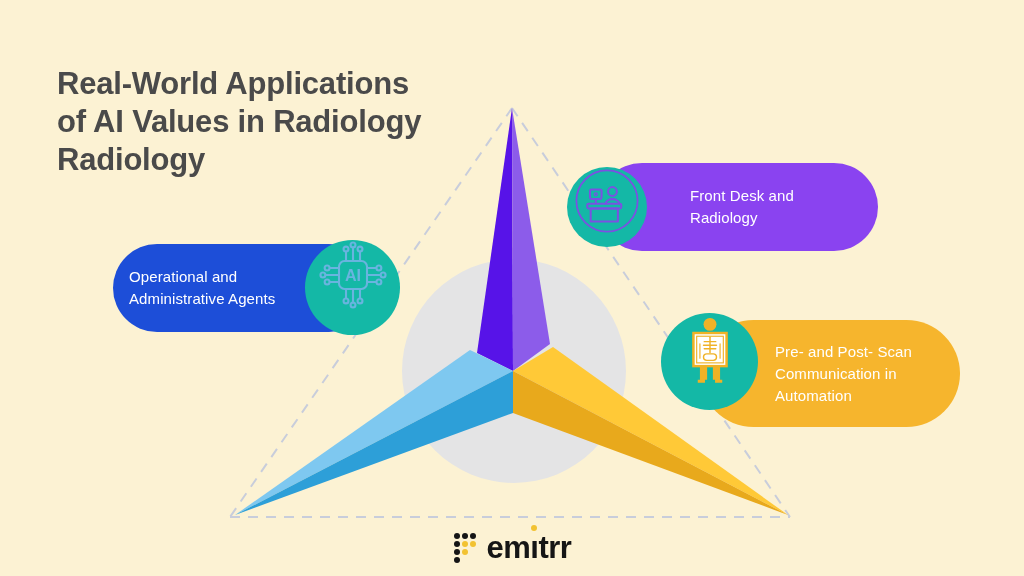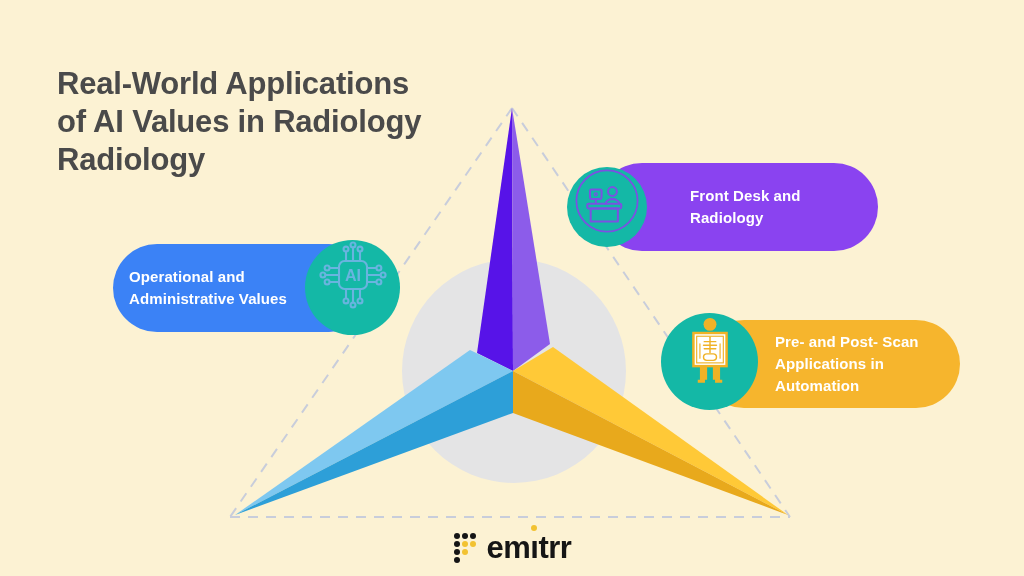--- a/index.html
+++ b/index.html
@@ -1,27 +1,27 @@
 <!DOCTYPE html>
 <html><head>
 <meta charset="utf-8">
 <style>
   html,body{margin:0;padding:0;}
   body{font-family:"Liberation Sans","DejaVu Sans",sans-serif;}
   .stage{position:relative;width:1024px;height:576px;overflow:hidden;background:#FCF2D3;}
   .diagram-svg{position:absolute;left:0;top:0;width:1024px;height:576px;}
   .title{position:absolute;left:57px;top:44px;font-size:31px;line-height:38px;font-weight:800;color:#4A4A4A;letter-spacing:-0.2px;}
   .pill{position:absolute;border-radius:999px;color:#FFFFFF;display:flex;align-items:center;}
-  .pill-text{font-size:15px;font-weight:700;line-height:22px;letter-spacing:0.1px;}
+  .pill-text{font-size:15px;font-weight:400;line-height:22px;letter-spacing:0.1px;}
   .badge{position:absolute;background:#14b8a6;border-radius:50%;display:flex;align-items:flex-start;justify-content:center;}
   .pill-blue{left:113px;top:244px;width:260px;height:88px;padding-left:16px;box-sizing:border-box;}
   .badge-blue{left:305px;top:240px;width:95px;height:95px;}
   .pill-purple{left:598px;top:163px;width:280px;height:88px;padding-left:92px;box-sizing:border-box;}
   .badge-purple{left:567px;top:167px;width:80px;height:80px;}
-  .pill-yellow{left:700px;top:320px;width:260px;height:88px;padding-left:75px;box-sizing:border-box;}
+  .pill-yellow{left:700px;top:320px;width:260px;height:107px;padding-left:75px;box-sizing:border-box;}
   .badge-yellow{left:661px;top:313px;width:97px;height:97px;}
   .footer{position:absolute;left:0;right:0;top:531px;display:flex;align-items:center;justify-content:center;gap:7px;}
   .wordmark{font-size:31px;font-weight:800;color:#151515;letter-spacing:-0.5px;line-height:1;}
   .i-wrap{position:relative;display:inline-block;}
   .i-tittle{position:absolute;left:1px;top:-7px;width:6px;height:6px;border-radius:50%;background:#F2C231;}
 </style>
 </head>
 <body>
 
 <div class="stage" style="background-color: rgb(252, 242, 211);">
@@ -45,24 +45,24 @@
       <polygon points="788,515 513,413 513,371" fill="#E8A91C"></polygon>
     </g>
   </svg>
 
   <h1 class="title">
     <div>Real-World Applications</div>
     <div>of AI Values in Radiology</div>
     <div>Radiology</div>
   </h1>
 
-  <div class="pill pill-blue" style="background-color: #3b82f6;">
+  <div class="pill pill-blue" style="background-color: #1d4ed8;">
     <div class="pill-text">
       <div>Operational and</div>
-      <div>Administrative Values</div>
+      <div>Administrative Agents</div>
     </div>
   </div>
   <div class="badge badge-blue">
     <svg width="70" height="70" viewBox="0 0 100 100" fill="none" stroke="#69B4DF" stroke-width="3" stroke-linecap="round">
       <rect x="30" y="30" width="40" height="40" rx="8"></rect>
       <text x="50" y="58" text-anchor="middle" font-size="23" font-weight="bold" fill="#69B4DF" stroke="none">AI</text>
       <line x1="40" y1="30" x2="40" y2="17"></line>
         <circle cx="40" cy="13" r="3.5"></circle>
       <line x1="50" y1="30" x2="50" y2="11"></line>
         <circle cx="50" cy="7" r="3.5"></circle>
@@ -104,21 +104,21 @@
       <circle cx="58" cy="36" r="6.5"></circle>
       <path d="M48,54 c1,-9 19,-9 20,0"></path>
       <rect x="21" y="54" width="50" height="7" rx="2"></rect>
       <rect x="26" y="61" width="40" height="19"></rect>
     </svg>
   </div>
 
   <div class="pill pill-yellow" style="background-color: rgb(246, 181, 45);">
     <div class="pill-text">
       <div>Pre- and Post- Scan</div>
-      <div>Applications in</div>
+      <div>Communication in</div>
       <div>Automation</div>
     </div>
   </div>
   <div class="badge badge-yellow">
     <svg width="72" height="76" viewBox="0 0 100 100">
       <g fill="#F0B226">
         <circle cx="50" cy="13" r="9"></circle>
         <rect x="26" y="28" width="7" height="38" rx="3"></rect>
         <rect x="67" y="28" width="7" height="38" rx="3"></rect>
         <path d="M36 70 h10 v20 h-3 v4 h-10 v-4 h3 z"></path>

